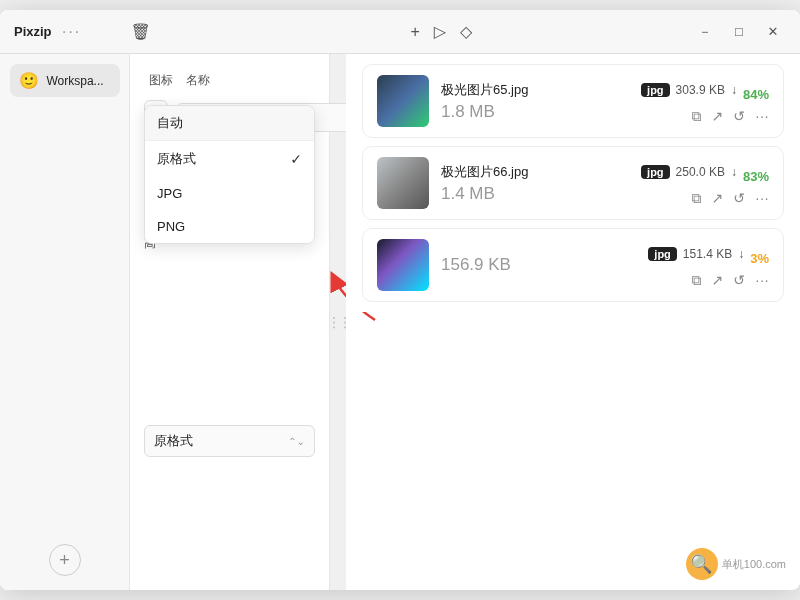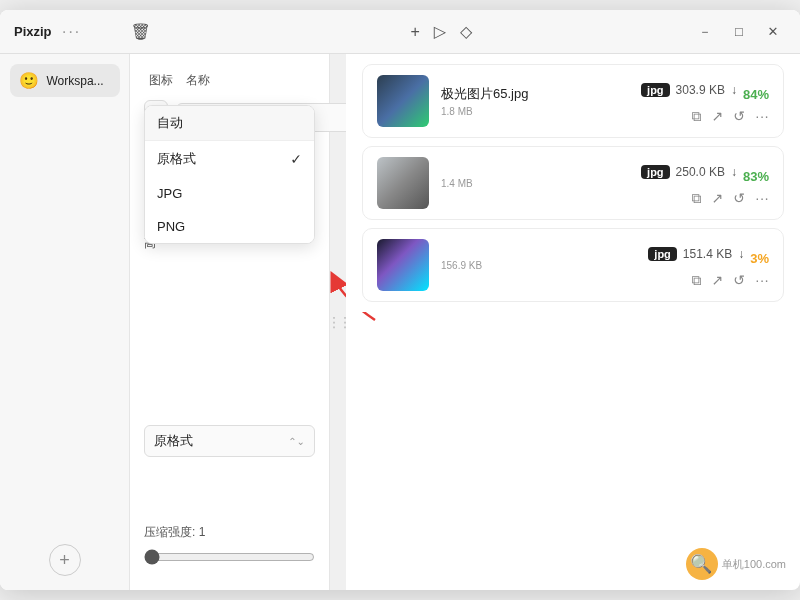--- a/index.html
+++ b/index.html
@@ -307,21 +307,21 @@
     .file-info {
       flex: 1;
     }
     .file-name {
       font-size: 13px;
       font-weight: 500;
       color: #222;
       margin-bottom: 3px;
     }
     .file-size-orig {
-      font-size: 10px;
+      font-size: 17px;
       color: #999;
     }
     .file-meta {
       display: flex;
       flex-direction: column;
       align-items: flex-end;
       gap: 6px;
     }
     .file-badges {
       display: flex;
@@ -472,24 +472,20 @@
             </marker>
           </defs>
           <path d="M 60 50 Q 30 30 20 10" stroke="#e53935" stroke-width="2.5" fill="none" marker-end="url(#arrowhead)"></path>
         </svg>
         <div class="dropdown-selected" style="margin-top:160px;">
           <span>原格式</span>
           <span style="font-size:10px;color:#999;">⌃⌄</span>
         </div>
       </div>
 
-      <div class="compression-section">
-        <div class="compression-label">压缩强度: 1</div>
-        <input type="range" class="slider" min="1" max="10" value="1" style="width: 100%;">
-      </div>
     </div>
 
     <div class="drag-handle">
       <span class="drag-dots">⋮⋮</span>
     </div>
 
     <div class="file-list-container">
       <div class="file-list">
 
         <div class="file-card">
@@ -510,20 +506,21 @@
               <button class="file-action-btn">↗</button>
               <button class="file-action-btn">↺</button>
               <button class="file-action-btn">···</button>
             </div>
           </div>
         </div>
 
         <div class="file-card">
           <div class="file-thumb thumb-2"></div>
           <div class="file-info">
+            <div class="file-name">极光图片66.jpg</div>
             <div class="file-size-orig">1.4 MB</div>
           </div>
           <div class="file-meta">
             <div class="file-badges">
               <span class="badge-jpg">jpg</span>
               <span class="badge-size">250.0 KB</span>
               <span class="badge-arrow">↓</span>
               <span class="badge-pct">83%</span>
             </div>
             <div class="file-actions">

